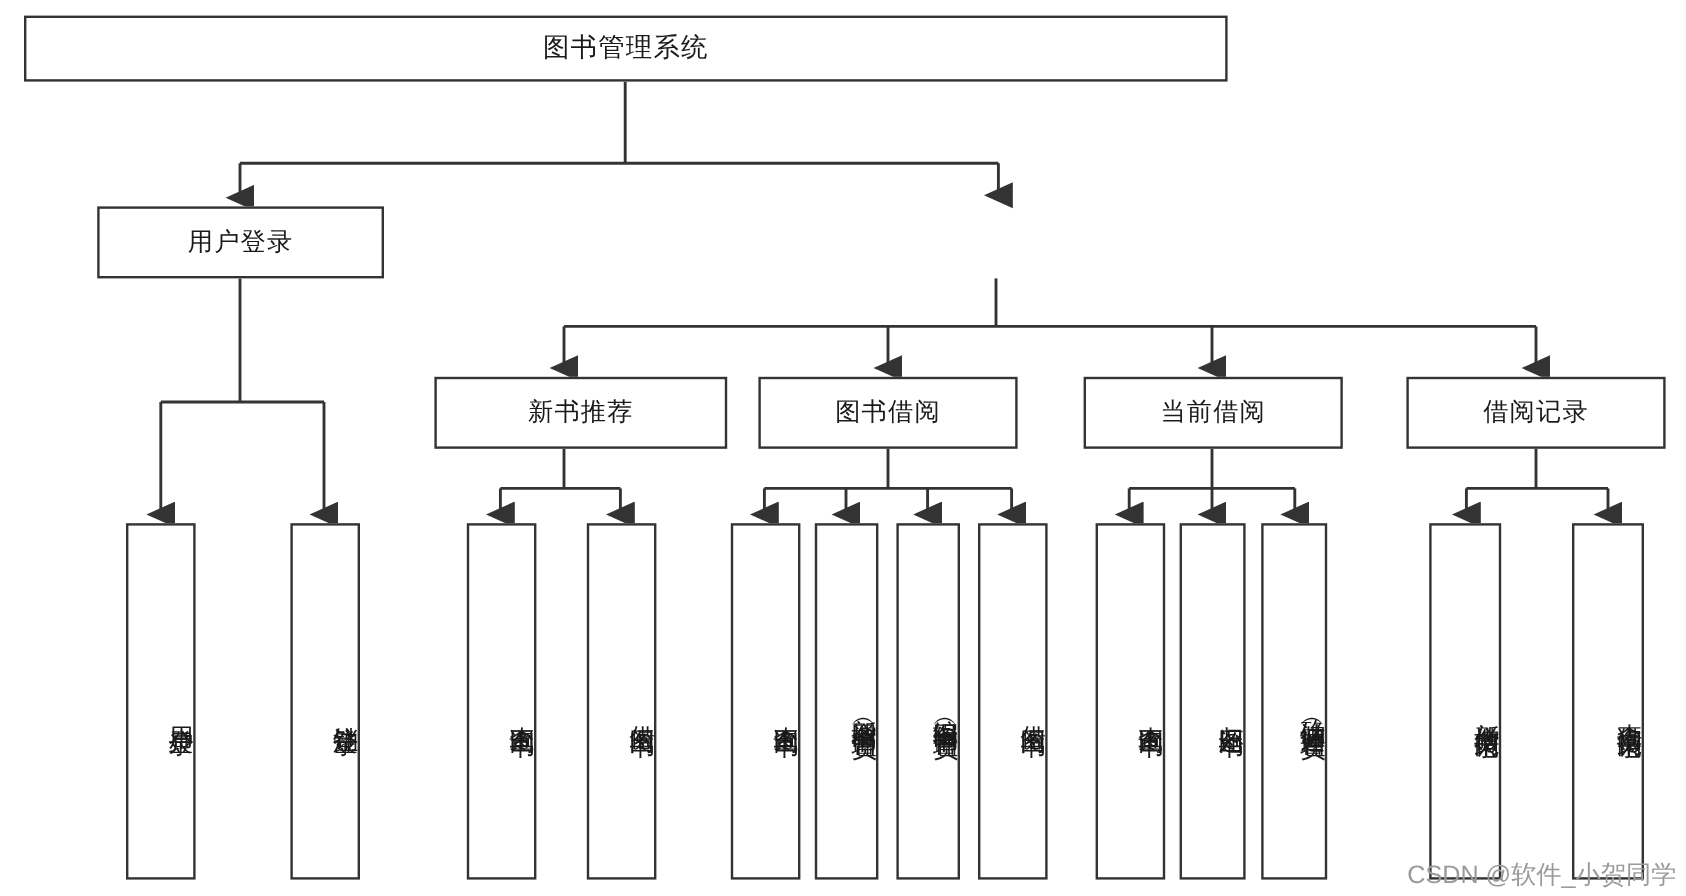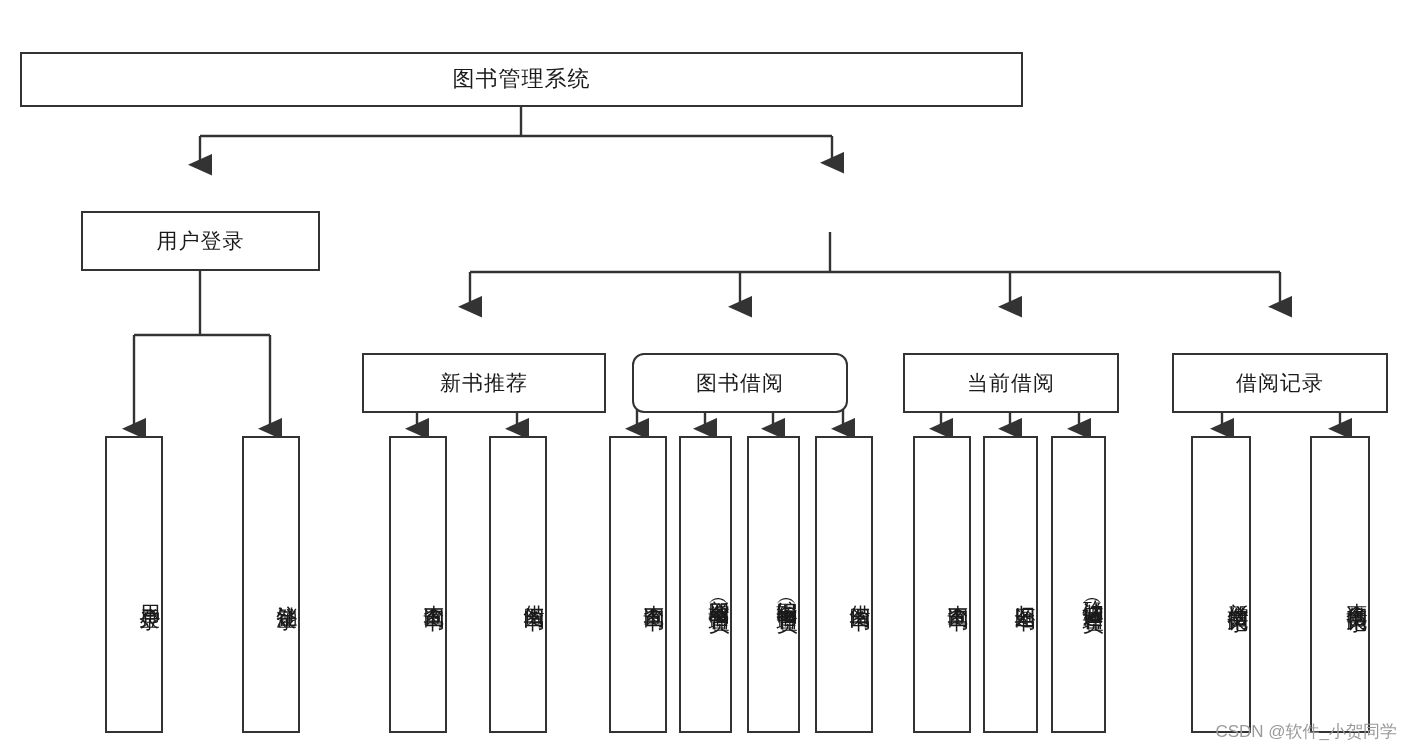--- a/index.html
+++ b/index.html
@@ -34,21 +34,20 @@
     display: flex;
     align-items: center;
     justify-content: center;
     color: #1a1a1a;
     z-index: 2;
   }
   .node.horiz {
     font-size: 21px;
     letter-spacing: 1px;
     line-height: 1.2;
-    margin-top: 39px;
   }
   .node.root {
     font-size: 22px;
   }
   .node.leaf {
     font-size: 21px;
     writing-mode: vertical-rl;
     text-orientation: upright;
     letter-spacing: 2px;
     padding-top: 14px;
@@ -59,21 +58,21 @@
   .node.leaf .vtext {
     writing-mode: vertical-rl;
     text-orientation: upright;
     white-space: nowrap;
     display: block;
   }
   .watermark {
     position: absolute;
     right: 8px;
     bottom: 4px;
-    font-size: 17px;
+    font-size: 21px;
     color: #9a9a9a;
     z-index: 5;
     white-space: nowrap;
     font-family: "Liberation Sans", "DejaVu Sans", sans-serif;
   }
 </style>
 </head>
 <body>
 
 <div id="canvas">
@@ -132,21 +131,21 @@
     <span>图书管理系统</span>
   </div>
 
   <div class="node horiz" style="left:81px; top:172px; width:239px; height:60px;">
     <span>用户登录</span>
   </div>
 
   <div class="node horiz" style="left:362px; top:314px; width:244px; height:60px;">
     <span>新书推荐</span>
   </div>
-  <div class="node horiz" style="left:632px; top:314px; width:216px; height:60px;border-radius:12px;">
+  <div class="node horiz" style="left:632px; top:314px; width:216px; height:60px;">
     <span>图书借阅</span>
   </div>
   <div class="node horiz" style="left:1172px; top:314px; width:216px; height:60px;">
     <span>借阅记录</span>
   </div>
   <div class="node horiz" style="left:903px; top:314px; width:216px; height:60px;">
     <span>当前借阅</span>
   </div>
 
   <div class="node leaf" style="left:105px; top:436px; width:58px; height:297px;">

